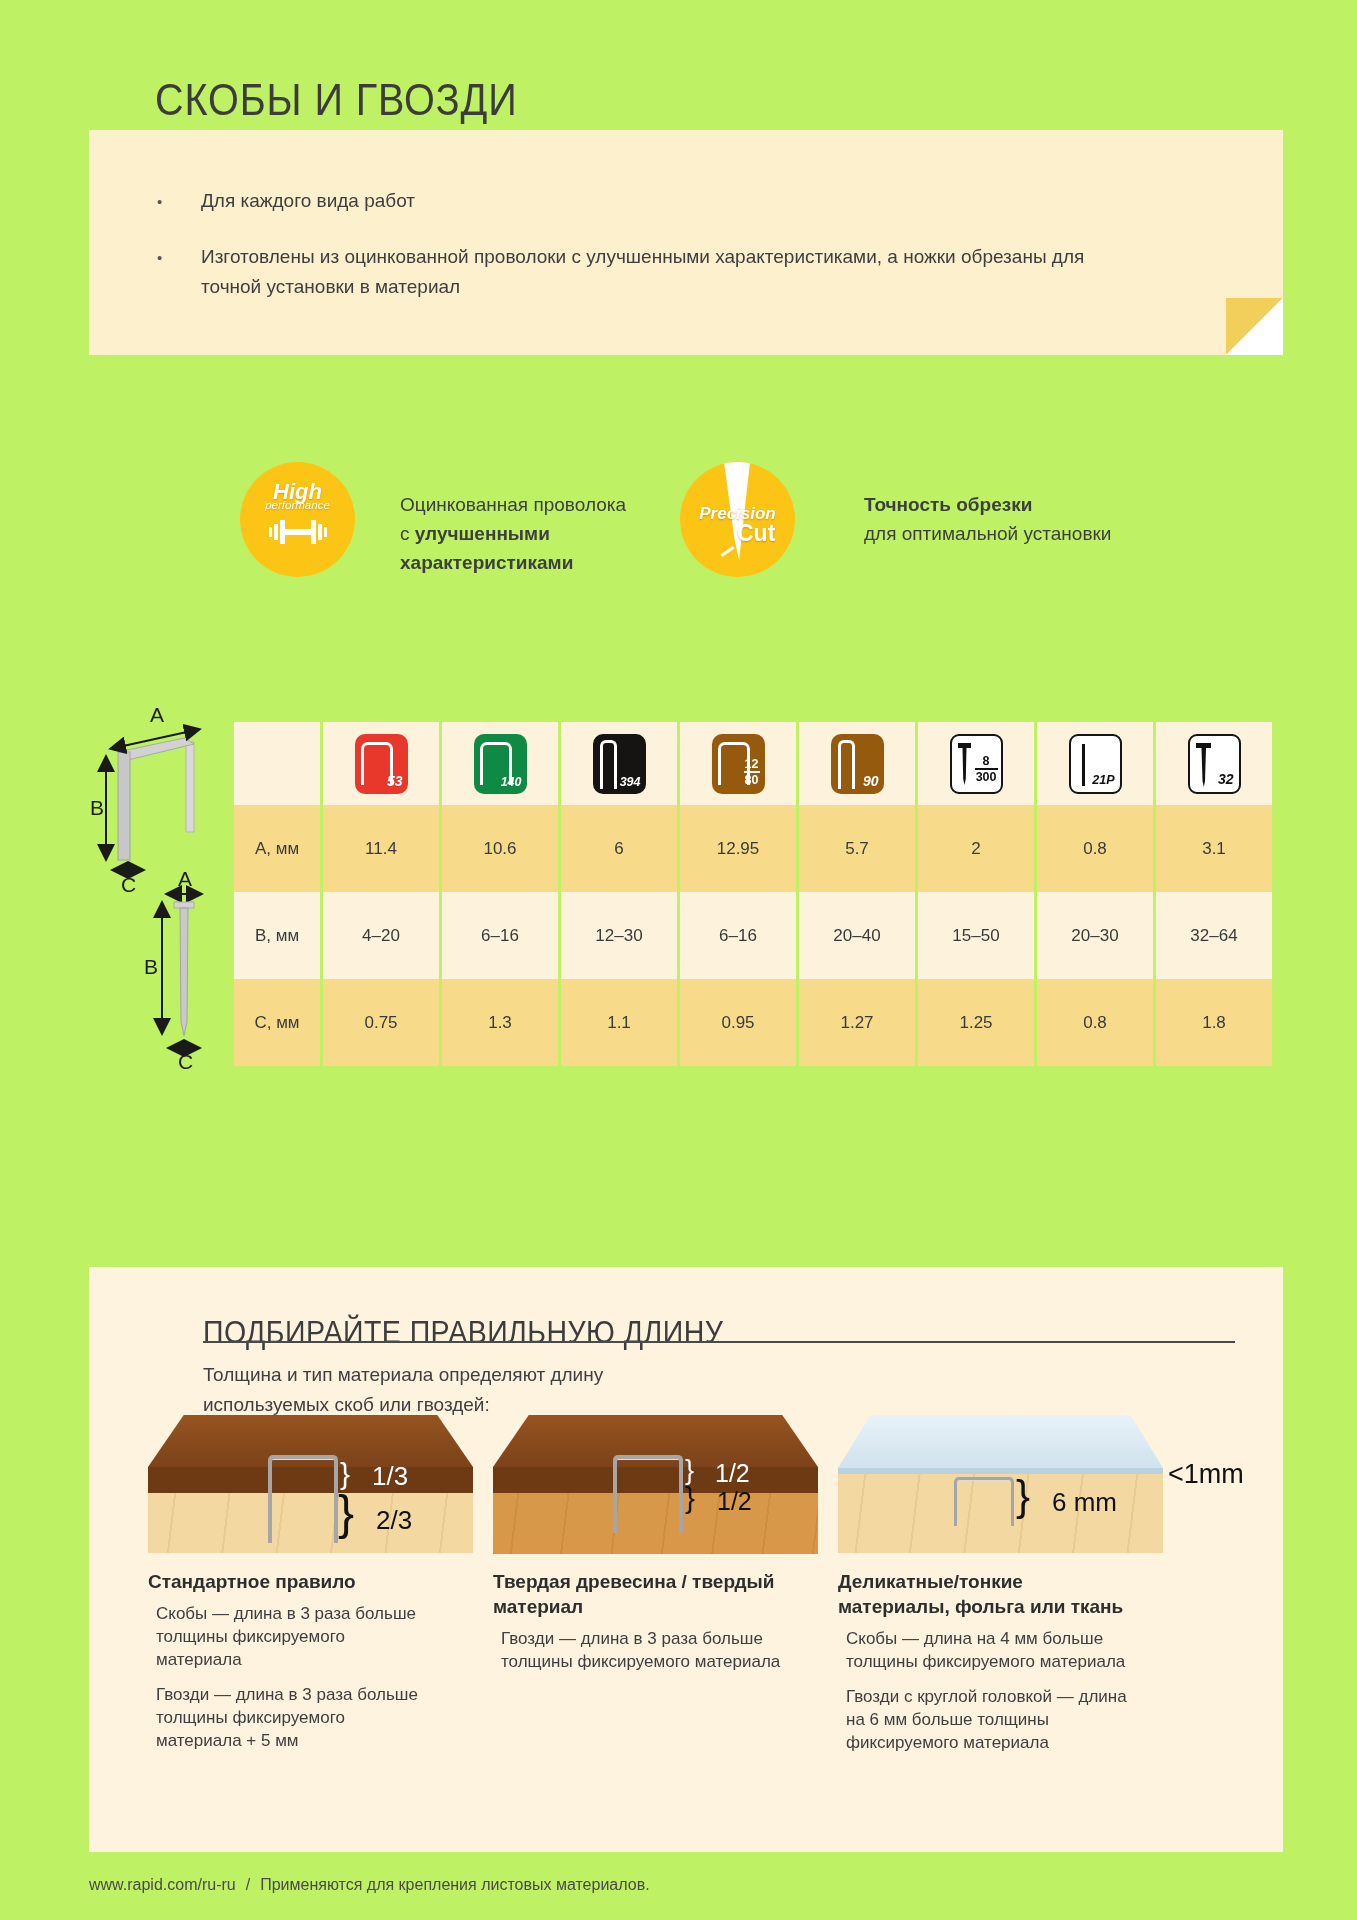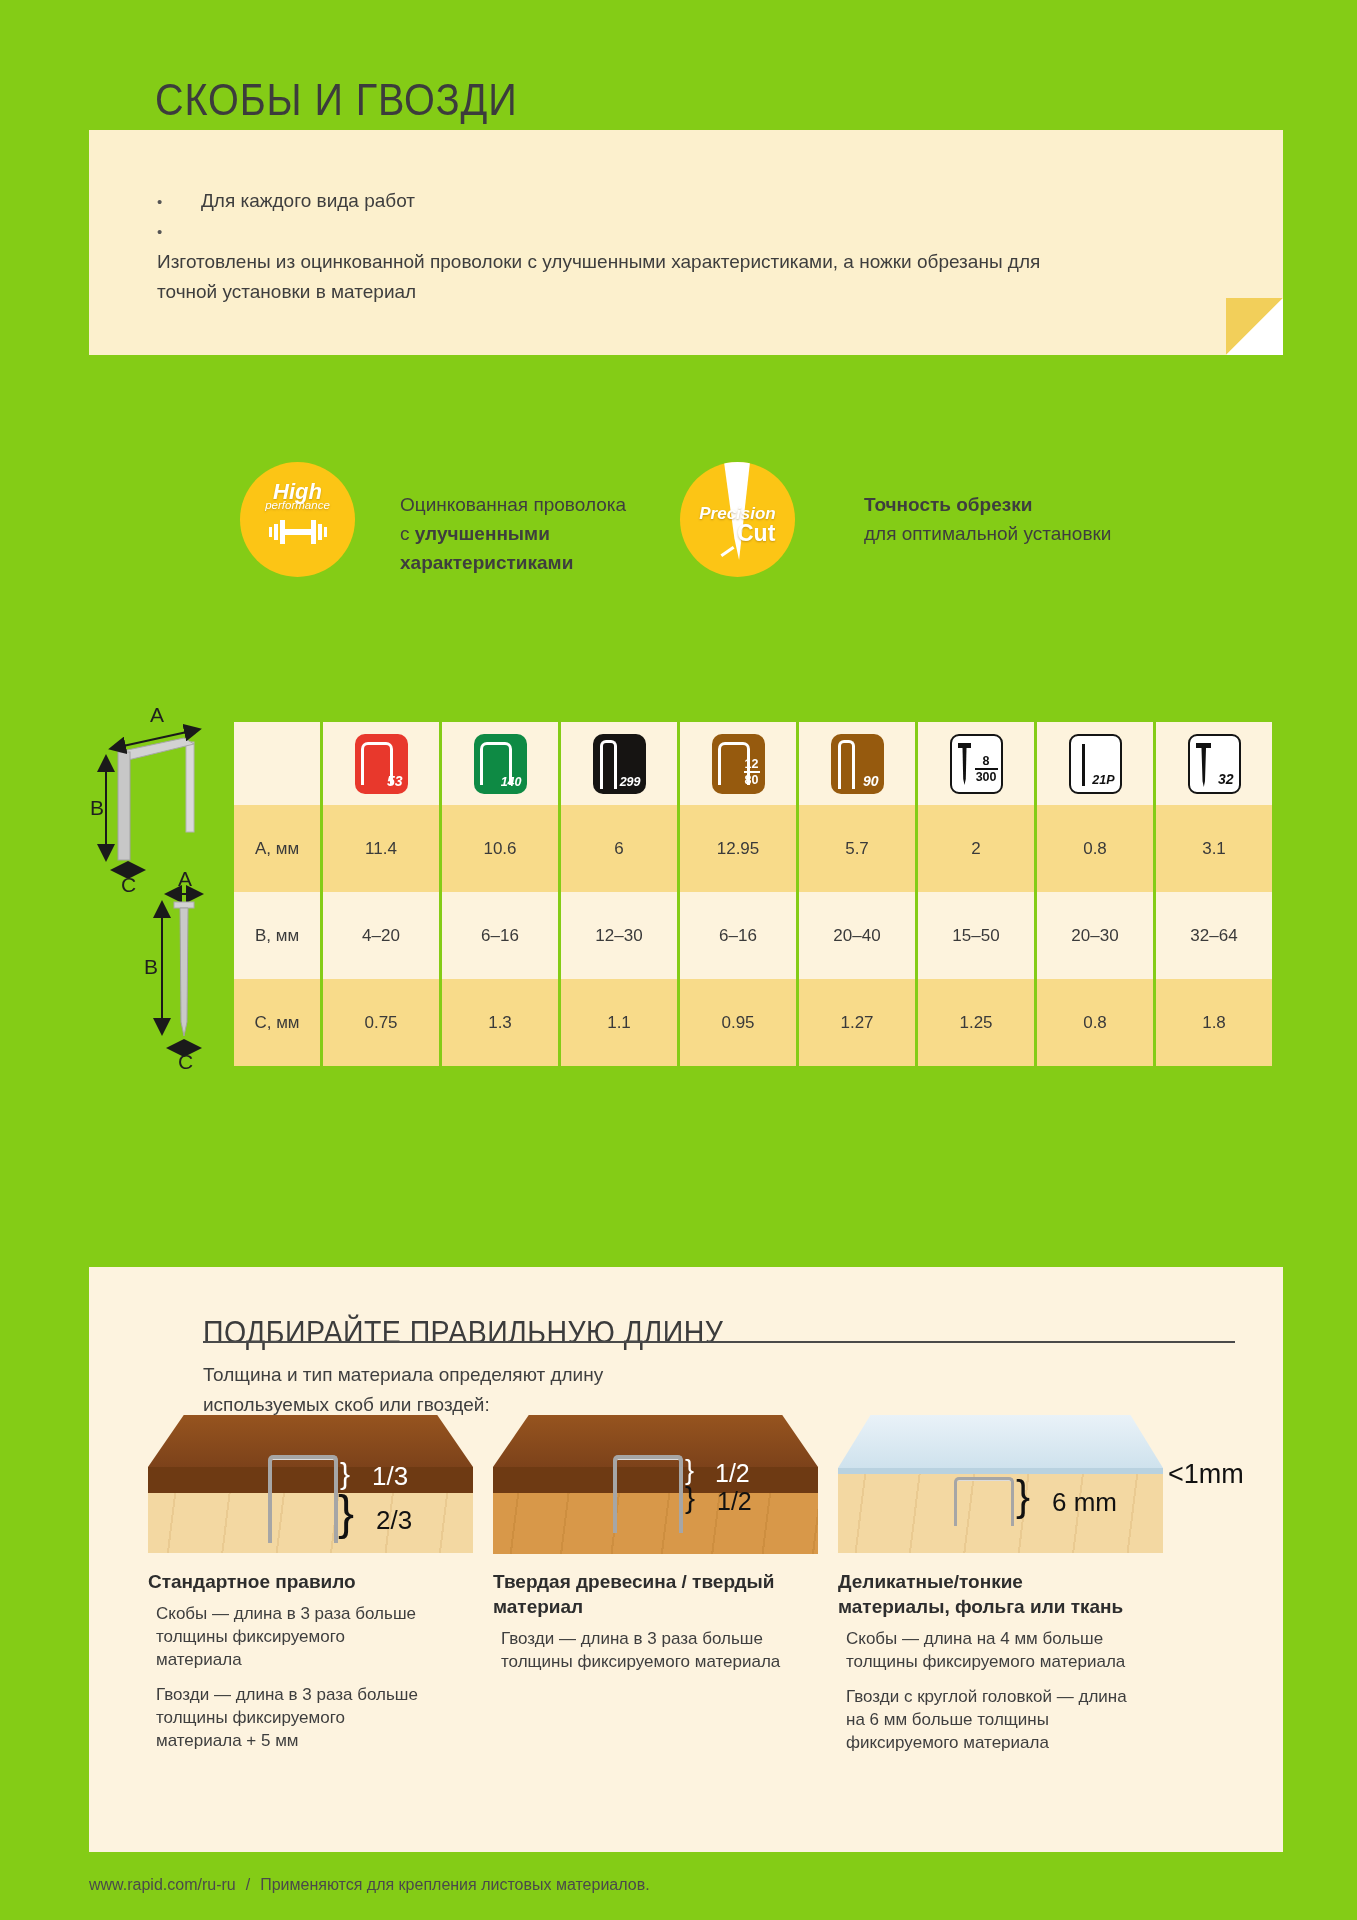--- a/index.html
+++ b/index.html
@@ -1,29 +1,29 @@
 <!DOCTYPE html>
 <html><head>
 <meta charset="utf-8">
 <style>
   html,body{margin:0;padding:0;background:#fff;}
-  .page{position:relative;width:1357px;height:1920px;background:#84cc16;overflow:hidden;
+  .page{position:relative;width:1357px;height:1920px;background:#bef264;overflow:hidden;
         font-family:"Liberation Sans",sans-serif;color:#3d3d3d;}
 
   
   .main-title{position:absolute;left:155px;top:46px;font-size:44px;font-weight:400;
               color:#3c3c3c;transform:scaleX(.9);transform-origin:left top;letter-spacing:1px;}
 
   
   .intro-box{position:absolute;left:89px;top:130px;width:1194px;height:225px;background:#fcf0cd;}
   .bullet-row{position:absolute;left:68px;display:flex;font-size:19px;line-height:30px;color:#3e3e3e;}
   .bullet-row .dot{width:44px;flex:none;}
   .bullet-row .dot::before{content:"•";font-size:15px;color:#555;}
   .bullet-row .txt{max-width:920px;}
-  .b1{top:56px;} .b2{top:86px;flex-direction:column;}
+  .b1{top:56px;} .b2{top:112px;}
   .fold{position:absolute;right:0;bottom:0;width:57px;height:57px;}
   .fold .white{position:absolute;inset:0;background:#fff;clip-path:polygon(0 100%,100% 0,100% 100%);}
   .fold .gold{position:absolute;inset:0;background:#f2cf5a;clip-path:polygon(0 100%,100% 0,0 0);}
 
   
   .circle{position:absolute;width:115px;height:115px;border-radius:50%;background:#fcc515;
           overflow:hidden;text-align:center;color:#fff;}
   .c1{left:240px;top:462px;}
   .c2{left:680px;top:462px;}
   .hp-top{font-style:italic;font-weight:bold;font-size:22px;margin-top:20px;line-height:20px;
@@ -221,21 +221,21 @@
     </div>
     <div class="cell h">
       <div class="badge green">
           <div class="g-wide"></div>
         <span class="b-num sm">140</span>
         </div>
     </div>
     <div class="cell h">
       <div class="badge black">
           <div class="g-narrow"></div>
-        <span class="b-num sm">299</span>
+        <span class="b-num sm">394</span>
         </div>
     </div>
     <div class="cell h">
       <div class="badge brown">
           <div class="g-wide"></div>
         <span class="frac">
           <span class="num">12</span>
           <span class="den" style="display:block">80</span>
         </span>
         </div>

